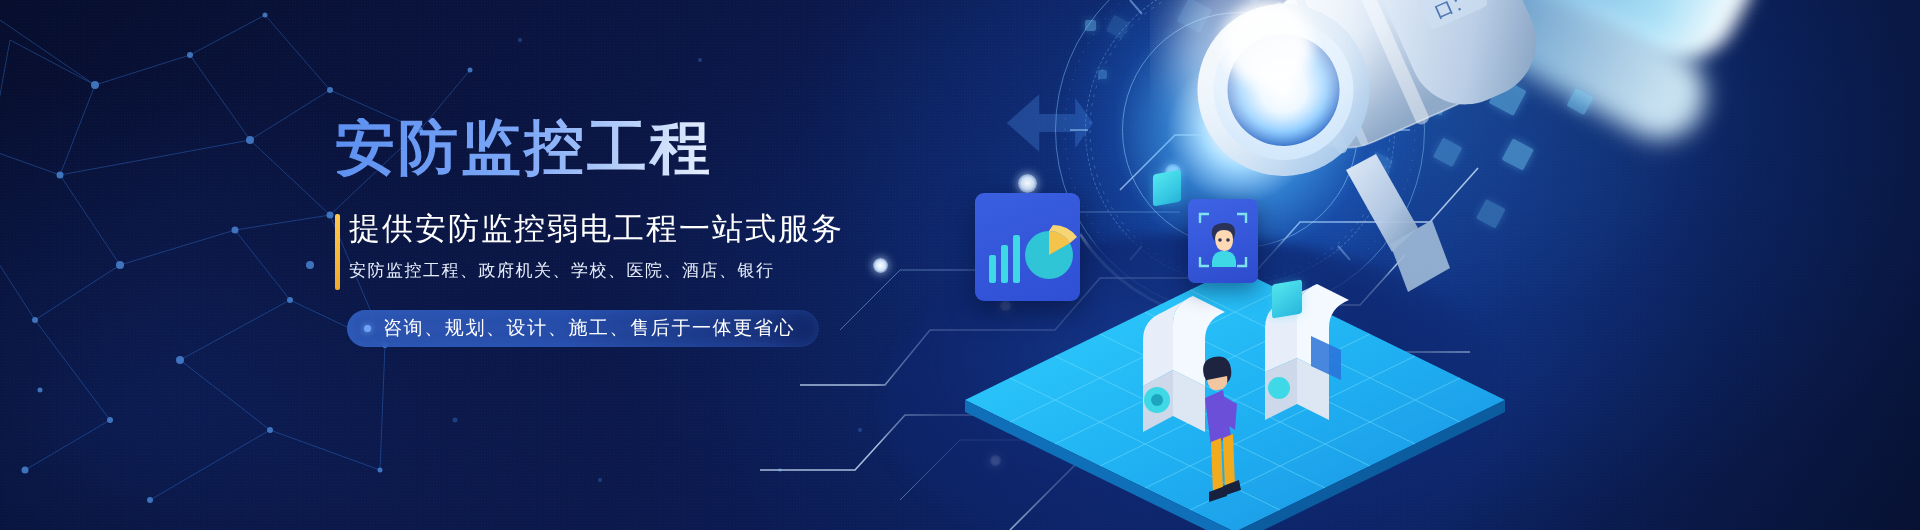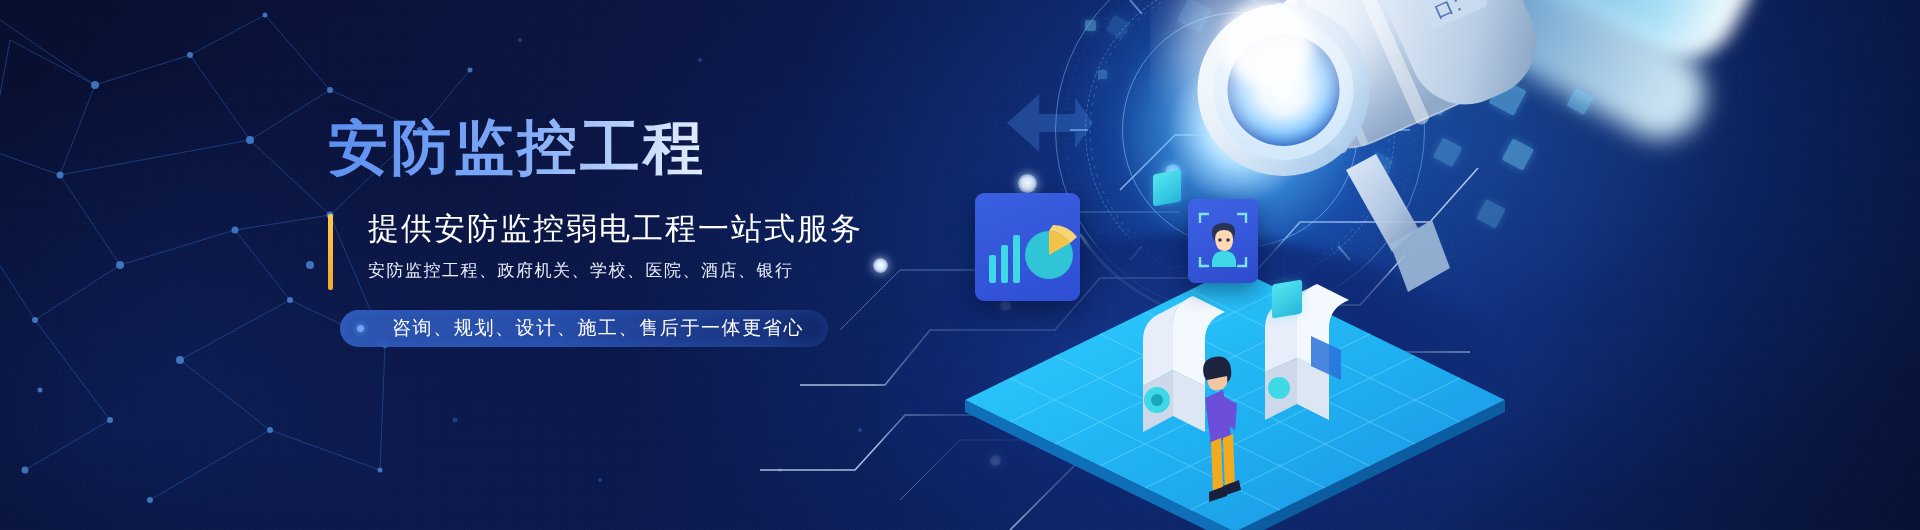--- a/index.html
+++ b/index.html
@@ -28,52 +28,51 @@
     background-size:3px 3px, 5px 5px;
     background-position:0 0, 2px 1px;
     mix-blend-mode:screen;
   }
   .vignette {
     background:radial-gradient(ellipse 1300px 700px at 760px 265px, rgba(0,0,0,0) 45%, rgba(2,6,24,.55) 100%);
   }
 
   
   #text-block {
-    position:absolute; left:328px; top:118px; width:640px; z-index:40;
+    position:absolute; left:335px; top:118px; width:640px; z-index:40;
   }
   #main-title {
     font-size:60px; font-weight:700; letter-spacing:3px; line-height:1.0;
     background:linear-gradient(100deg,#5b8ff0 0%,#7ea8f7 30%,#cfe0fb 52%,#ffffff 68%,#ffffff 100%);
     -webkit-background-clip:text; background-clip:text;
     -webkit-text-fill-color:transparent; color:transparent;
     text-shadow:none; white-space:nowrap;
   }
   #subtitle-group {
-    margin-top:32px; padding-left:40px; position:relative;
+    margin-top:32px; padding-left:14px; position:relative;
   }
   #accent-bar {
     position:absolute; left:0; top:4px; width:5px; height:76px;
     background:linear-gradient(180deg,#ffc84d,#f0a92c);
     border-radius:2px;
   }
   #subtitle-main {
     font-size:31px; font-weight:400; color:#ffffff; letter-spacing:2px;
     line-height:1.25; white-space:nowrap;
   }
   #subtitle-sub {
     margin-top:11px; font-size:17px; color:#e7eefb; letter-spacing:1.5px;
     line-height:1.3; white-space:nowrap;
   }
   #tag-pill {
     margin-top:28px; margin-left:12px; display:inline-flex; align-items:center;
     height:37px; padding:0 24px 0 17px;
     border-radius:19px;
     background:linear-gradient(90deg,rgba(47,90,185,.92) 0%,rgba(40,80,175,.95) 45%,rgba(35,70,160,.55) 88%,rgba(30,62,145,.15) 100%);
     box-shadow:0 0 14px rgba(60,120,230,.28) inset;
-    gap:16px;
   }
   #pill-dot {
     width:7px; height:7px; border-radius:50%; background:#6fa3f5;
     margin-right:12px; flex:none; box-shadow:0 0 6px rgba(130,180,255,.8);
   }
   #pill-label {
     font-size:19px; color:#ffffff; letter-spacing:1.6px; white-space:nowrap;
   }
 
   

